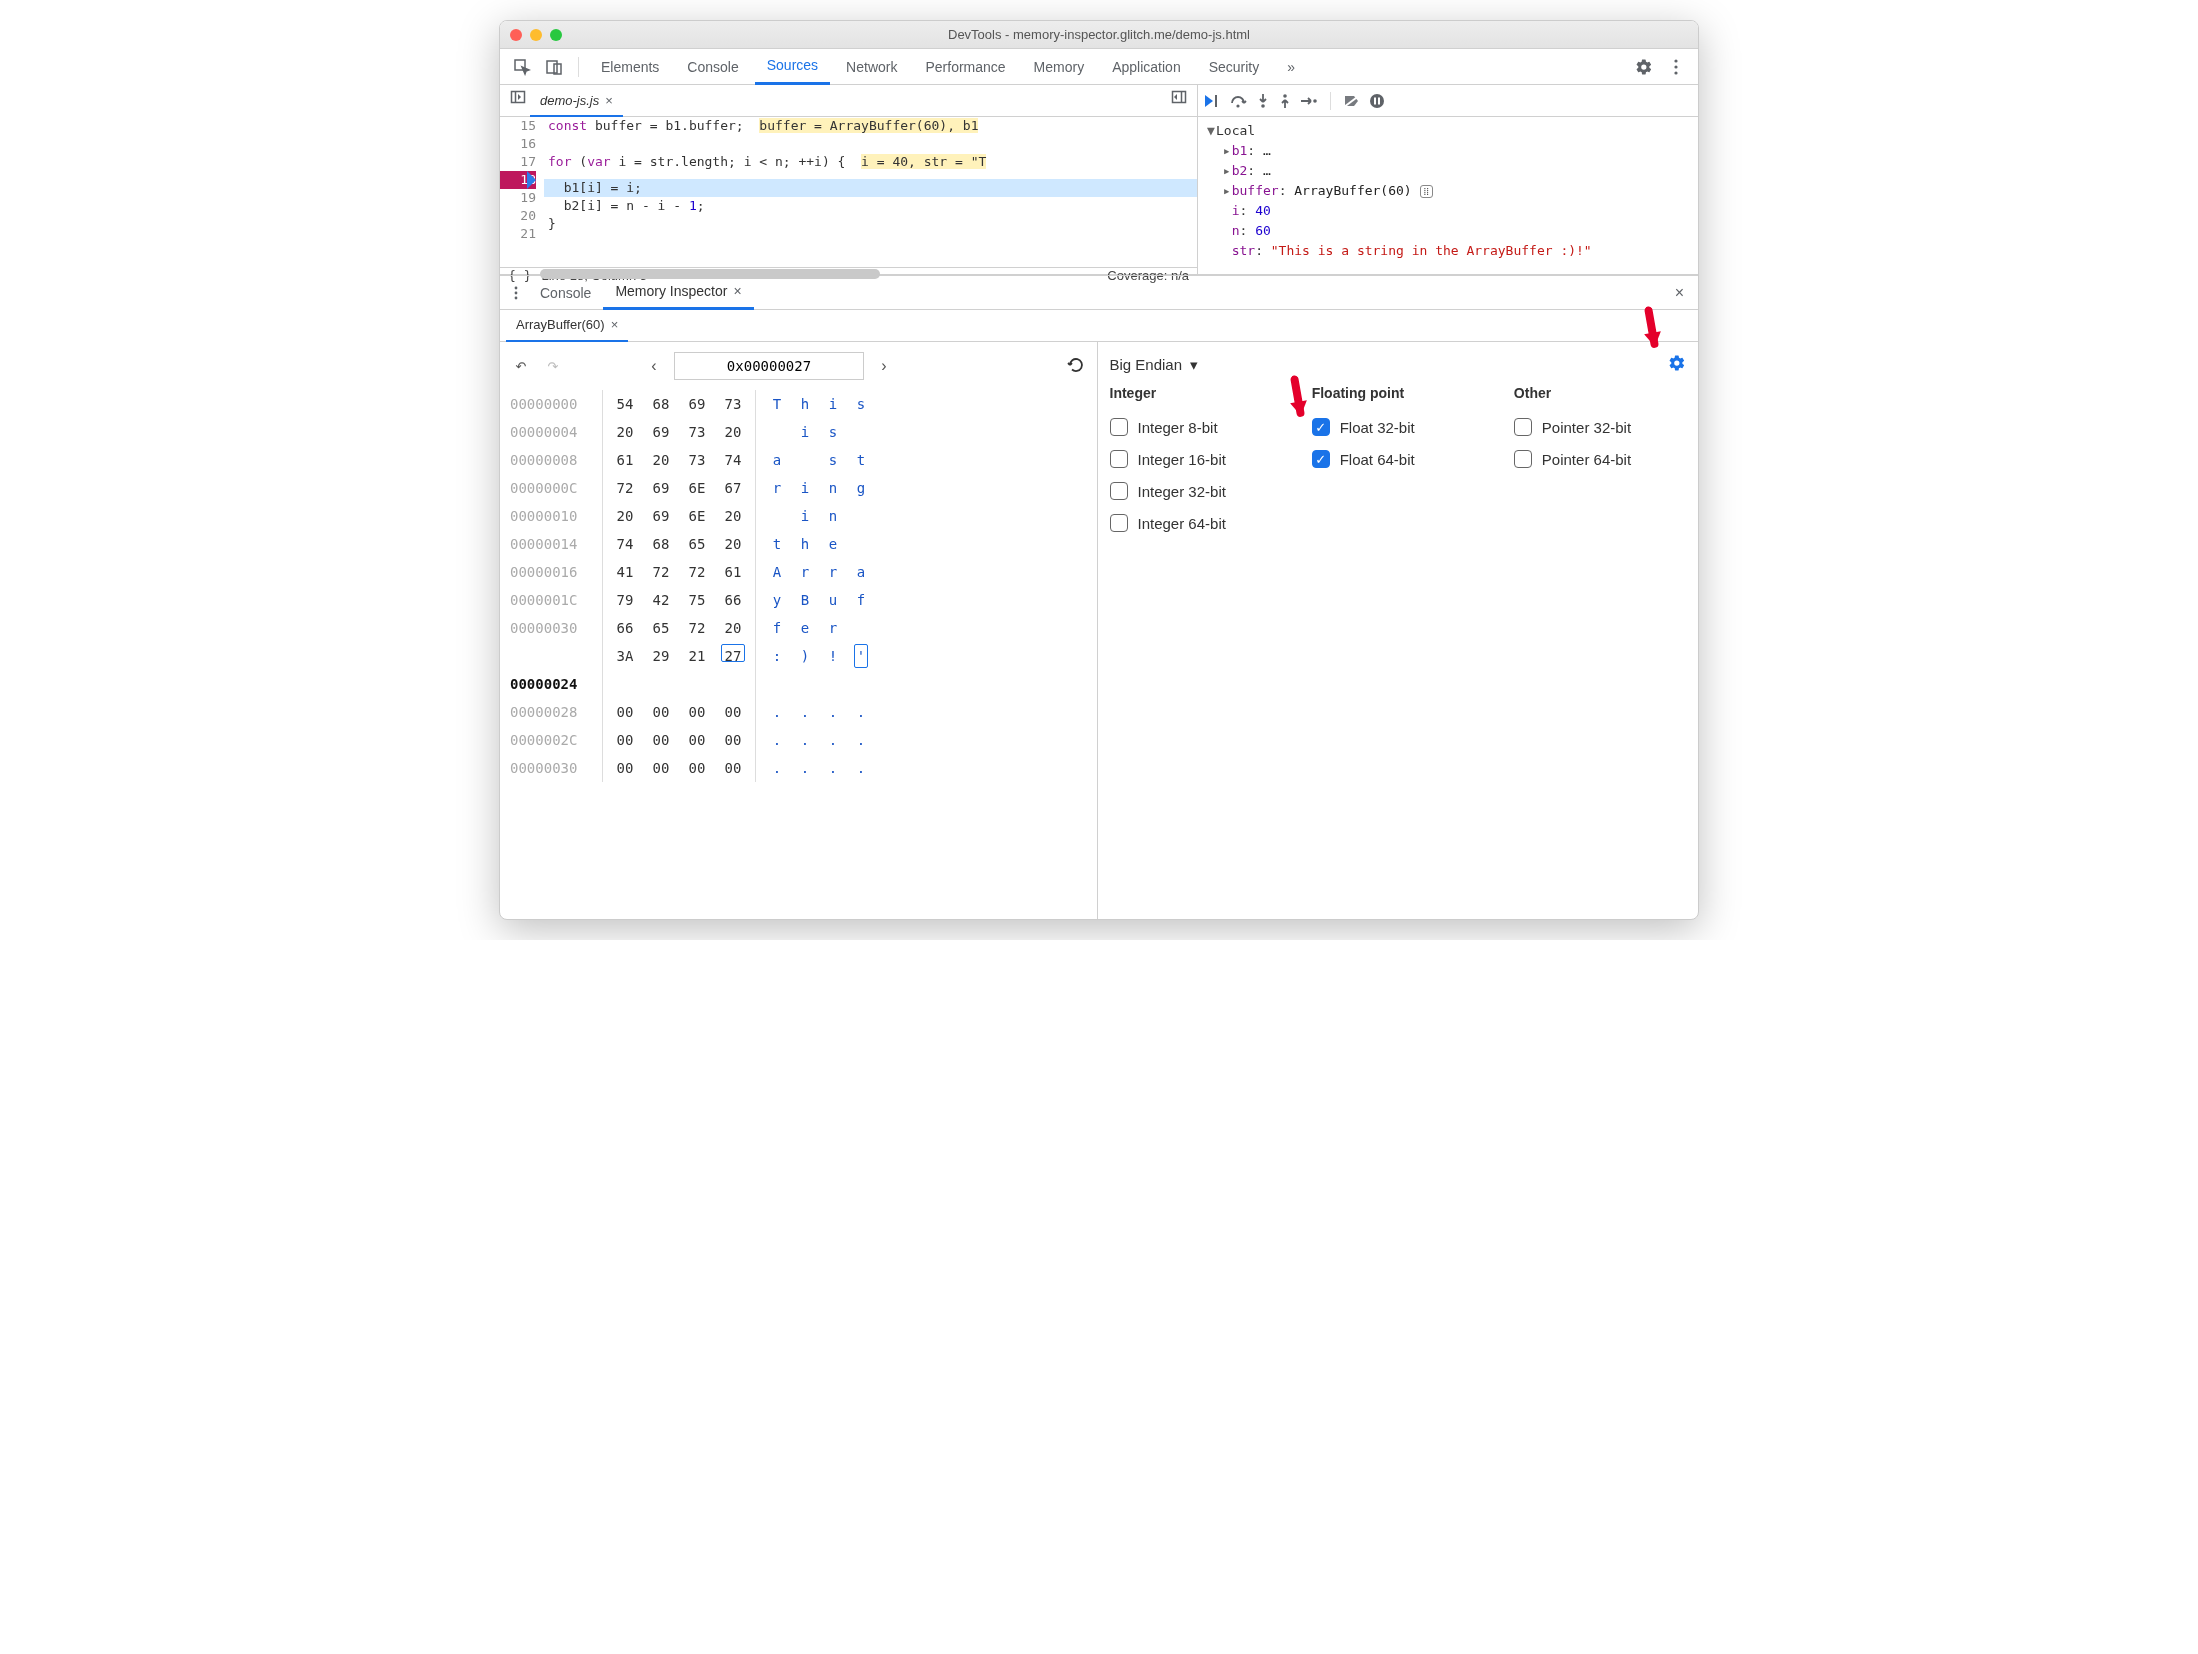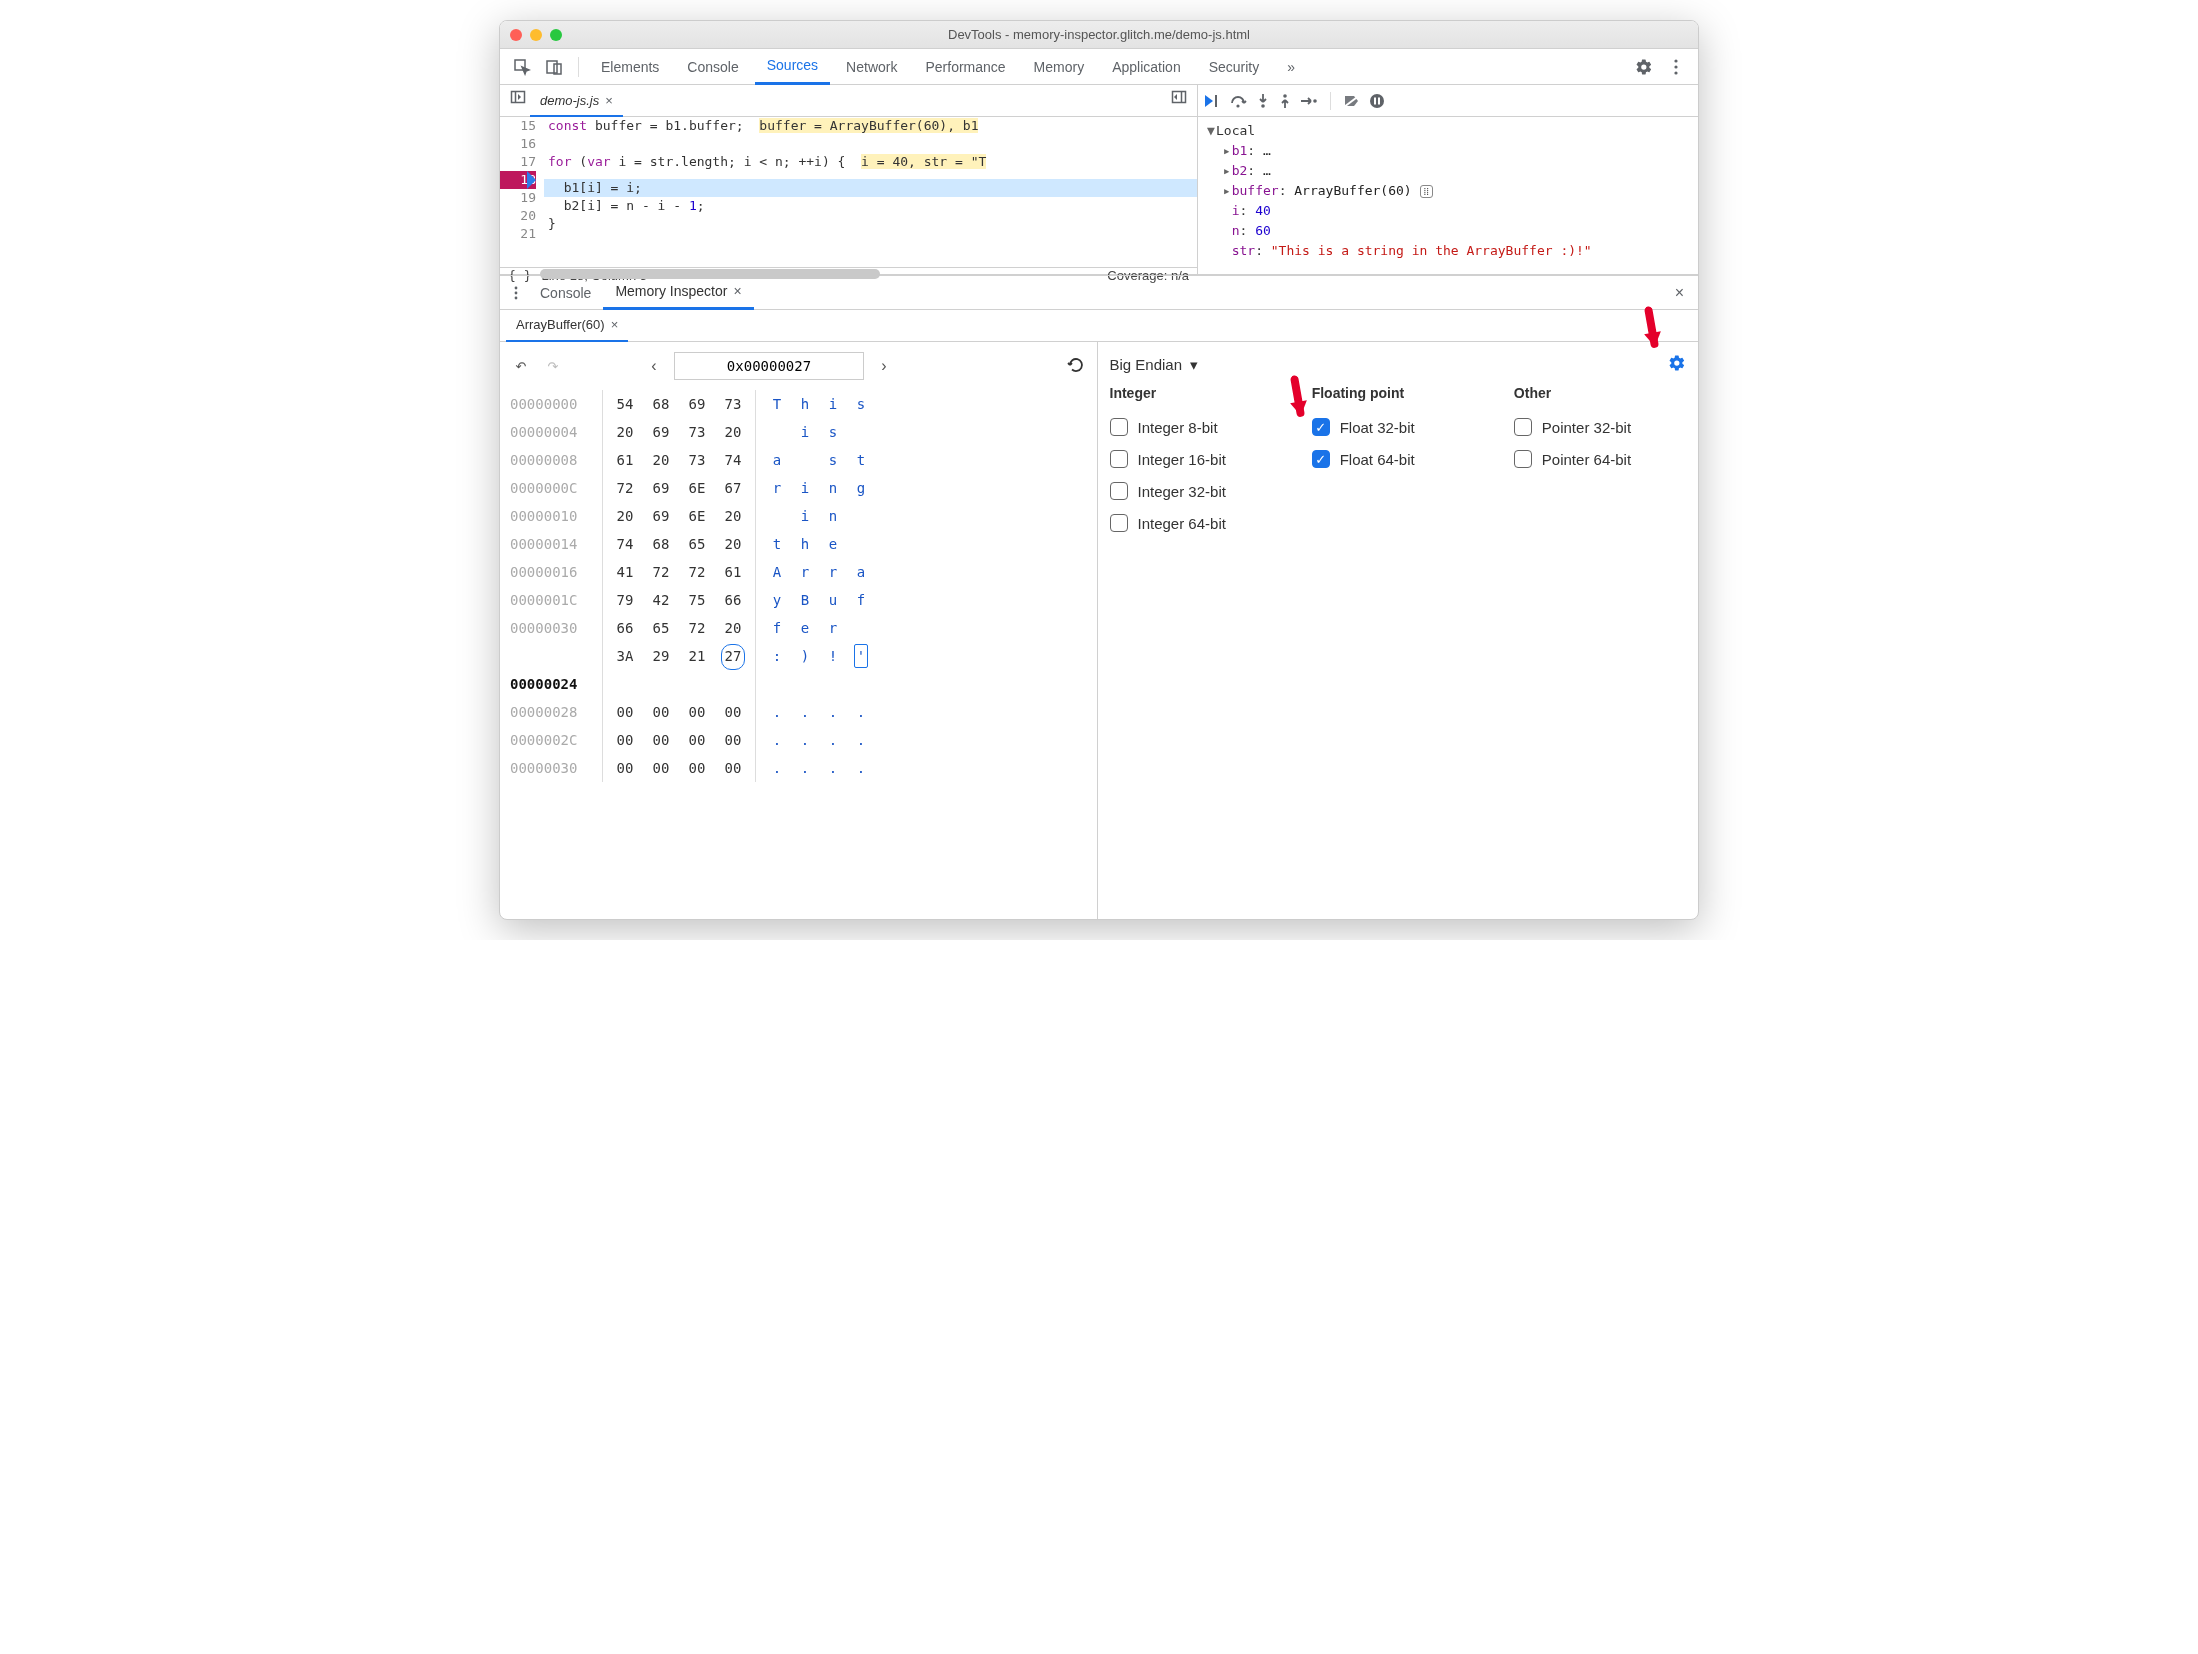--- a/index.html
+++ b/index.html
@@ -121,21 +121,21 @@
   .chev{ width:20px; text-align:center; color:#555; cursor:pointer; font-size:16px;}
   .undo,.redo,.refresh-ic{ width:22px; text-align:center; color:#555; cursor:pointer;}
   .refresh-ic{ margin-left:auto;}
   
   .hex{ font-family: Menlo, Consolas, monospace; font-size:14px; line-height:28px;}
   .hex-row{ display:flex; gap:0;}
   .haddr{ width:92px; color:#aaa;}
   .haddr.bold{ color:#111; font-weight:600;margin-top:28px;}
   .hbytes{ display:flex; gap:12px; padding:0 10px; border-left:1px solid #ddd; border-right:1px solid #ddd;}
   .hb{ width:24px; text-align:center; color:#333;}
-  .hb.sel{ border:1px solid #1a73e8; border-radius:10px; line-height:22px; height:26px; margin-top:2px;}
+  .hb.sel{ border:1px solid #1a73e8; border-radius:2px; line-height:22px; height:18px; margin-top:2px;}
   .hch{ display:flex; gap:14px; padding-left:14px;}
   .hc{ width:14px; text-align:center; color:#1a55c5;}
   .hc.sel{ border:1px solid #1a73e8; border-radius:2px; height:24px; line-height:22px; margin-top:2px;}
   
   .endian-row{ display:flex; align-items:center; padding:4px 0 10px 0;}
   .endian-row .dd{ color:#333; font-size:15px; display:flex; align-items:center; gap:8px;}
   .gear{ margin-left:auto; color:#1a73e8; cursor:pointer;}
   .types-cols{ display:flex; gap:30px;}
   .type-col{ flex:1;}
   .type-col h4{ font-size:14px; font-weight:600; margin-bottom:10px;}

